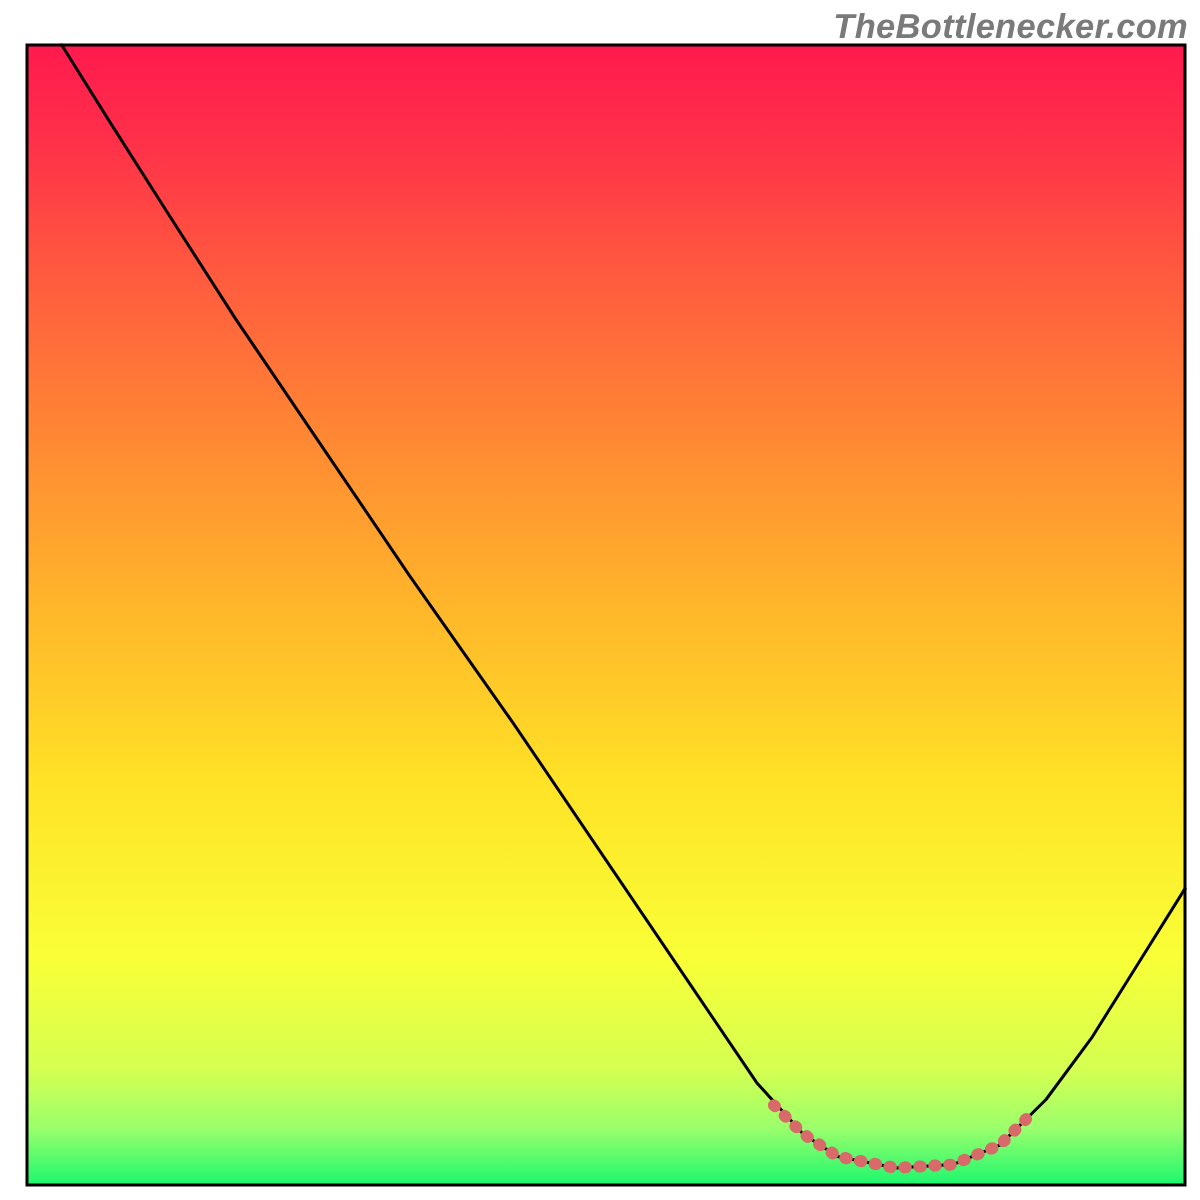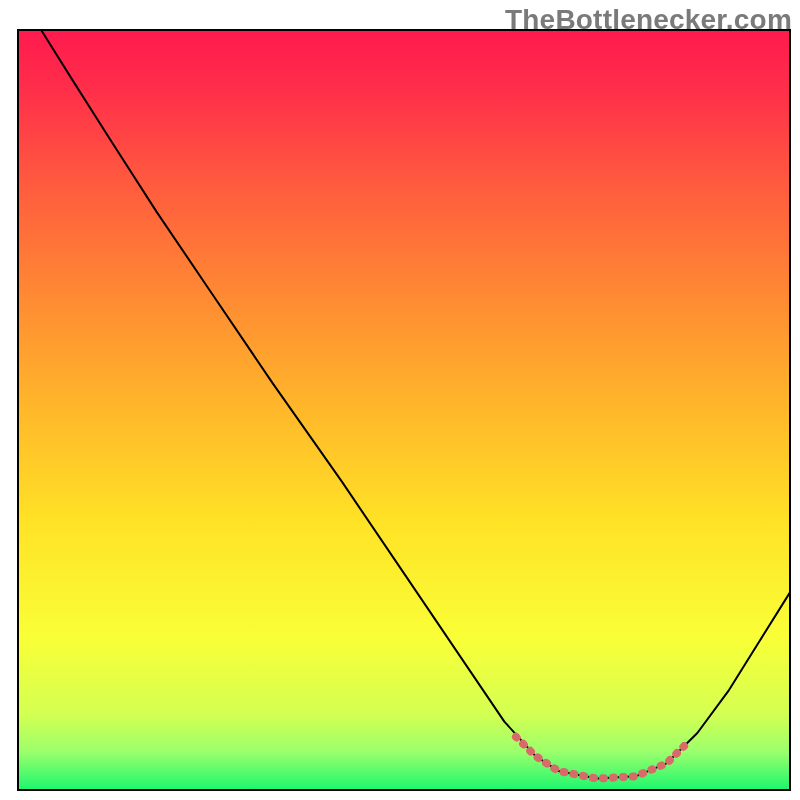--- a/index.html
+++ b/index.html
@@ -13,25 +13,26 @@
   }
   .container {
     position: relative;
     width: 800px;
     height: 800px;
   }
   .attribution {
     position: absolute;
     top: 4px;
     right: 8px;
-    font-size: 28px;
+    font-size: 23px;
     font-weight: 600;
     color: #7a7a7a;
     letter-spacing: 0.2px;
     z-index: 10;
+    font-style: italic;
   }
   svg.chart {
     position: absolute;
     top: 0;
     left: 0;
     width: 800px;
     height: 800px;
   }
 </style>
 </head>

